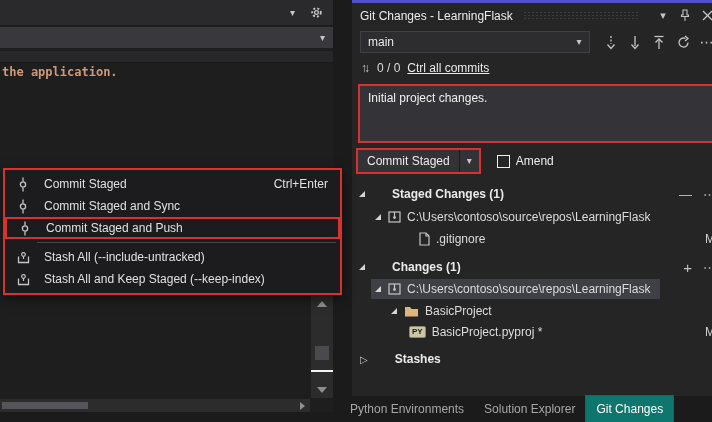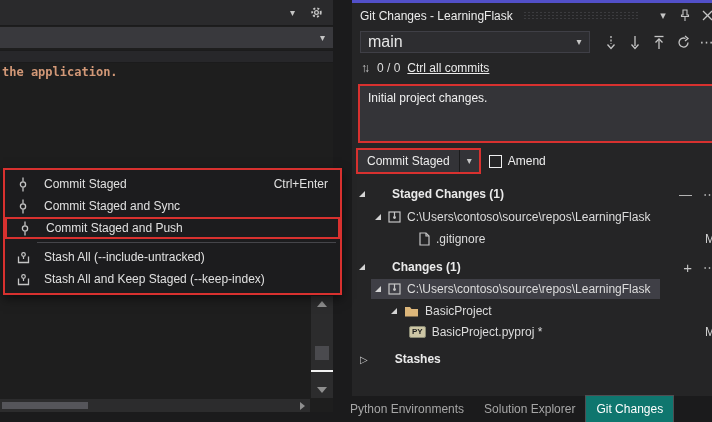--- a/index.html
+++ b/index.html
@@ -51,40 +51,40 @@
     align-items:center; padding:0 8px; }
   .panel-title { font-size:12px; color:#ececec; white-space:nowrap; }
   .title-fill { flex:1; height:9px; margin:0 10px;
     background-image:radial-gradient(#3c3c3f 1px, transparent 1px); background-size:4px 3px; }
   .tb-ico { width:18px; height:16px; display:flex; align-items:center; justify-content:center;
     color:#c5c5c5; font-size:11px; margin-left:4px; }
 
   .branch-row { position:absolute; left:8px; top:31px; width:356px; height:22px; display:flex; align-items:center; }
   .branch-select { width:234px; height:22px; background:#2d2d30; border:1px solid #3f3f46;
     display:flex; align-items:center; }
-  .branch-name { font-size:16px; color:#e6e6e6; padding-left:7px; flex:1; }
+  .branch-name { font-size:12px; color:#e6e6e6; padding-left:7px; flex:1; }
   .branch-dd { width:20px; height:100%; display:flex; align-items:center; justify-content:center; }
   .git-actions { display:flex; align-items:center; margin-left:12px; gap:6px; }
   .ga { width:18px; height:18px; display:flex; align-items:center; justify-content:center; color:#c5c5c5; }
 
   .commits-row { position:absolute; left:9px; top:59px; height:18px; display:flex;
     align-items:center; gap:7px; font-size:12px; color:#dcdcdc; }
   .updown { letter-spacing:-3px; color:#c8c8c8; font-size:12px; padding-right:3px; }
   .link { color:#eaeaea; text-decoration:underline; cursor:pointer; }
 
   .msgbox { position:absolute; left:6px; top:84px; width:360px; height:59px; background:#343438;
     border:2px solid #d8312f; font-size:12px; color:#f0f0f0; padding:5px 8px; }
 
   .commit-row { position:absolute; left:4px; top:148px; height:26px; display:flex; align-items:center; }
   .splitbtn { display:flex; align-items:stretch; border:2px solid #d8312f; background:#333337; height:26px; }
   .sb-main { padding:0 9px; font-size:12px; color:#ececec; display:flex; align-items:center;
     background:#333337; border:none; font-family:inherit; }
   .sb-divider { width:1px; background:#1b1b1c; }
   .sb-dd { width:19px; display:flex; align-items:center; justify-content:center; background:#333337; }
-  .amend { display:flex; align-items:center; margin-left:8px; gap:6px;text-align:right; }
+  .amend { display:flex; align-items:center; margin-left:16px; gap:6px;text-align:right; }
   .checkbox { width:13px; height:13px; border:1.5px solid #f0f0f0; background:transparent; }
   .amend-label { font-size:12px; color:#ececec; }
 
   .tree-row { position:absolute; left:0; width:372px; height:20px; display:flex;
     align-items:center; font-size:12px; color:#dcdcdc; }
   .hdr { font-weight:bold; color:#eaeaea;margin-left:20px; }
   .exp-open { width:0; height:0; border-left:6px solid transparent; border-bottom:6px solid #d4d4d4;
     margin-right:7px; flex:0 0 auto; }
   .exp-closed { color:#c5c5c5; font-size:10px; margin-right:7px; }
   .hdr-actions { position:absolute; right:8px; top:0; height:20px; display:flex;

